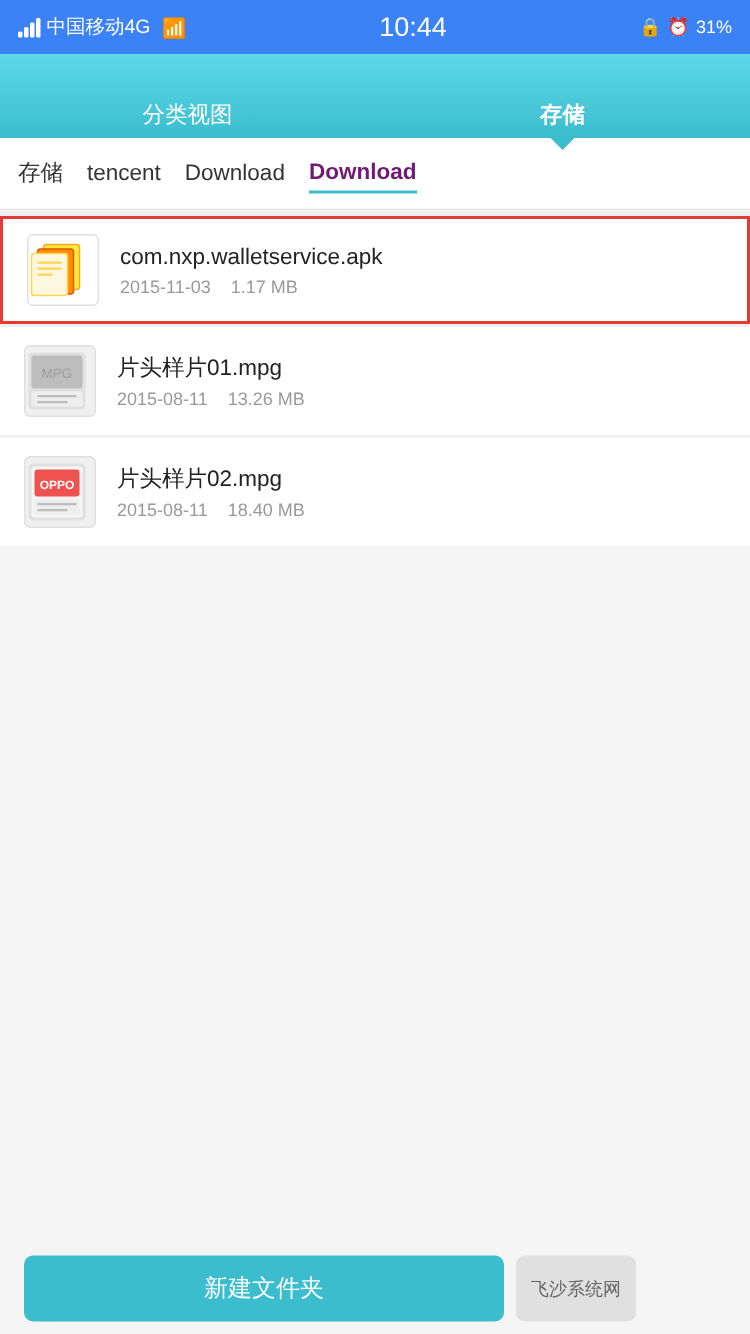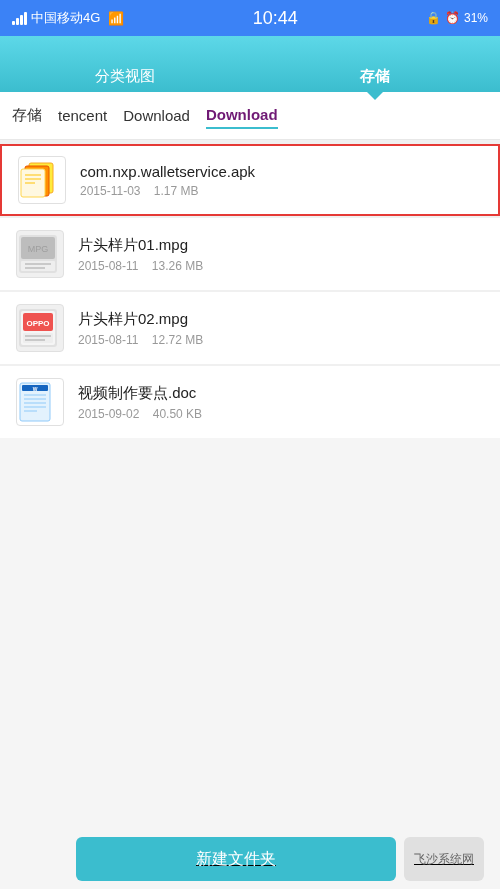--- a/index.html
+++ b/index.html
@@ -157,24 +157,23 @@
     
     .bottom-bar {
       position: absolute;
       bottom: 0;
       left: 0;
       width: 100%;
       height: 60px;
       background: #f5f5f5;
       display: flex;
       align-items: center;
-      justify-content: flex-end;
+      justify-content: flex-start;
       gap: 8px;
       padding: 8px 16px;
-      text-decoration: underline;
     }
     .new-folder-btn {
       flex: 1;
       height: 44px;
       background: #3bbdce;
       border: none;
       border-radius: 6px;
       color: white;
       font-size: 16px;
       cursor: pointer;
@@ -290,47 +289,25 @@
         <rect x="6" y="26" width="30" height="10" rx="1" fill="#eeeeee"></rect>
         <line x1="8" y1="29" x2="34" y2="29" stroke="#bdbdbd" stroke-width="1.5"></line>
         <line x1="8" y1="33" x2="28" y2="33" stroke="#bdbdbd" stroke-width="1.5"></line>
       </svg>
     </div>
     <div class="file-info">
       <div class="file-name">片头样片02.mpg</div>
       <div class="file-meta">
         <span>2015-08-11</span>
         &nbsp;&nbsp;
-        <span>12.72 MB</span>
+        <span>18.40 MB</span>
       </div>
     </div>
   </div>
 
-  <div class="file-item">
-    <div class="file-icon doc-icon">
-      <svg width="40" height="42" viewBox="0 0 40 42">
-        <rect x="3" y="2" width="30" height="38" rx="2" fill="#e3f2fd" stroke="#90caf9" stroke-width="1"></rect>
-        <rect x="5" y="4" width="26" height="6" rx="1" fill="#1565c0"></rect>
-        <text x="18" y="10" text-anchor="middle" font-size="5" fill="white" font-weight="bold">W</text>
-        <line x1="7" y1="14" x2="29" y2="14" stroke="#90caf9" stroke-width="1.2"></line>
-        <line x1="7" y1="18" x2="29" y2="18" stroke="#90caf9" stroke-width="1.2"></line>
-        <line x1="7" y1="22" x2="29" y2="22" stroke="#90caf9" stroke-width="1.2"></line>
-        <line x1="7" y1="26" x2="29" y2="26" stroke="#90caf9" stroke-width="1.2"></line>
-        <line x1="7" y1="30" x2="20" y2="30" stroke="#90caf9" stroke-width="1.2"></line>
-      </svg>
-    </div>
-    <div class="file-info">
-      <div class="file-name">视频制作要点.doc</div>
-      <div class="file-meta">
-        <span>2015-09-02</span>
-        &nbsp;&nbsp;
-        <span>40.50 KB</span>
-      </div>
-    </div>
-  </div>
 
 </div>
 
 <div class="bottom-bar">
   <button class="new-folder-btn">新建文件夹</button>
   <div class="logo-badge">
     <span>飞沙系统网</span>
   </div>
 </div>
 

